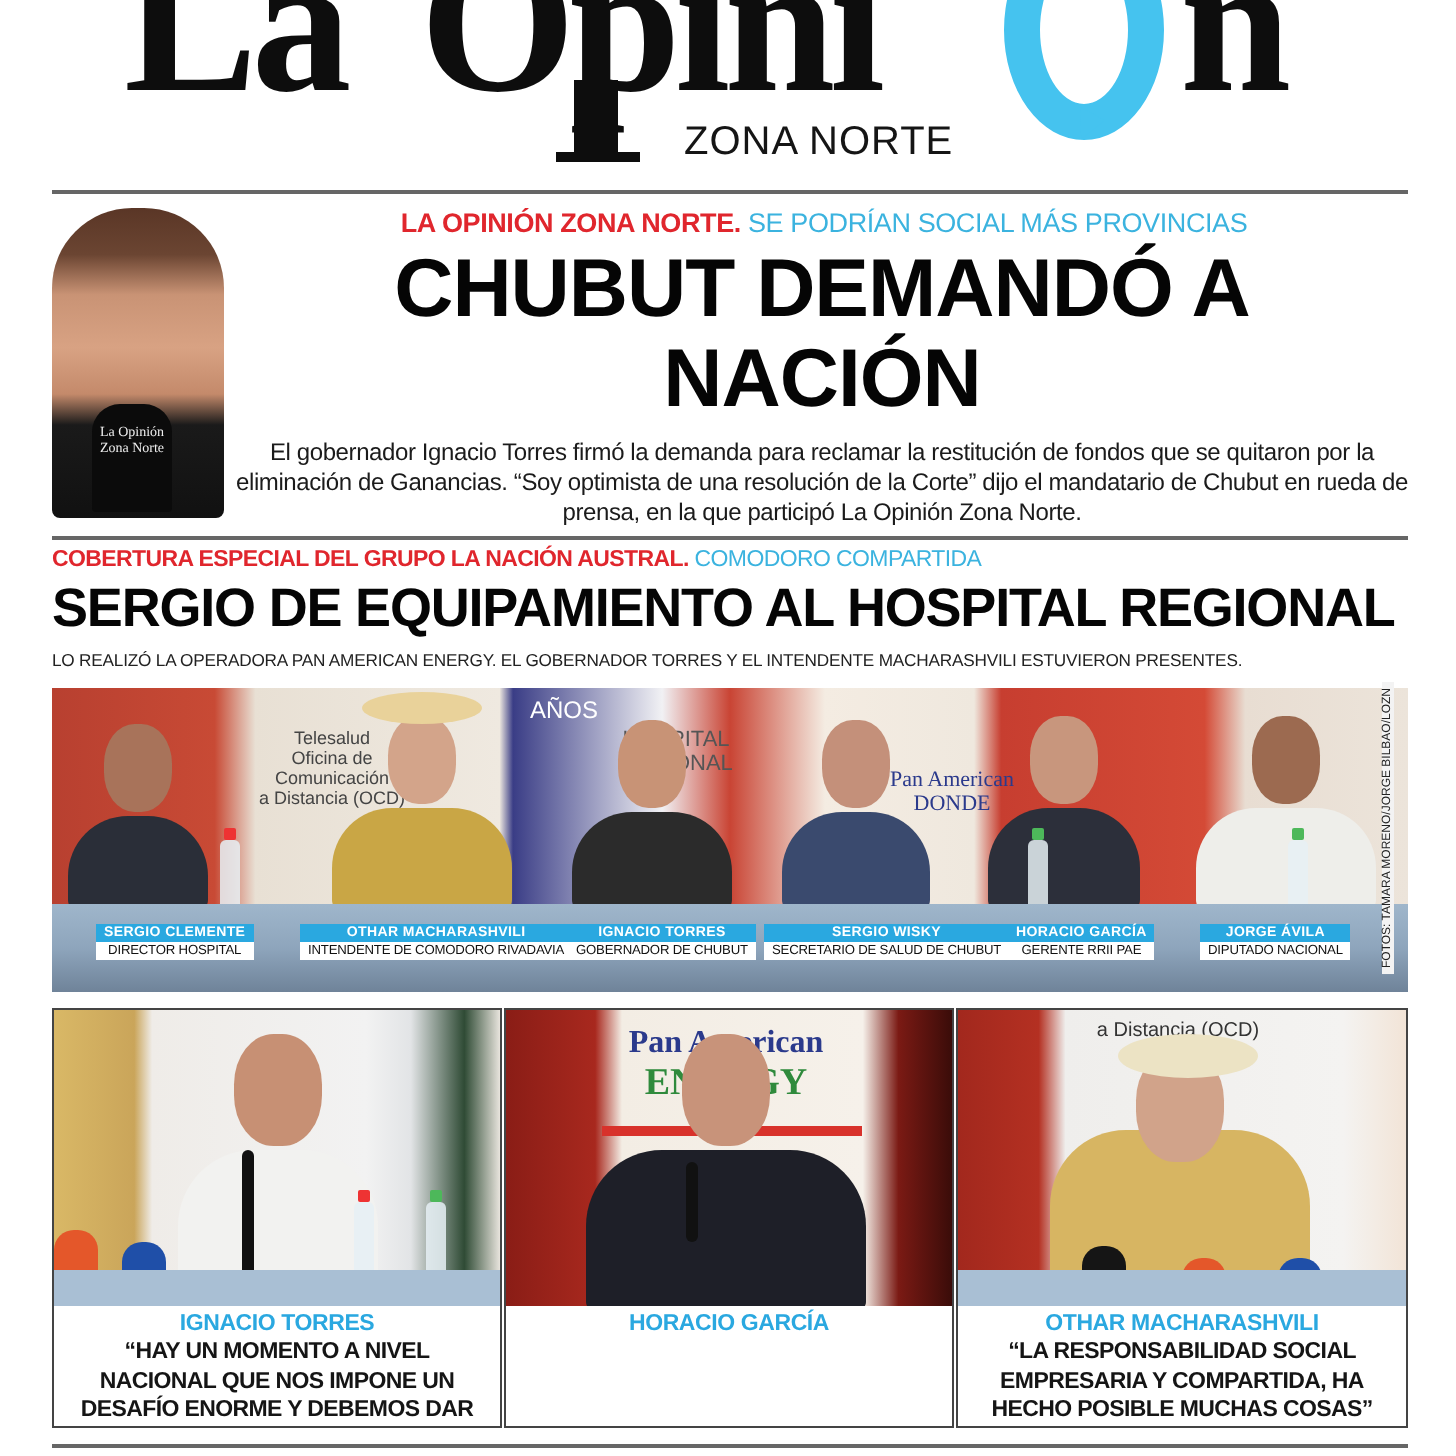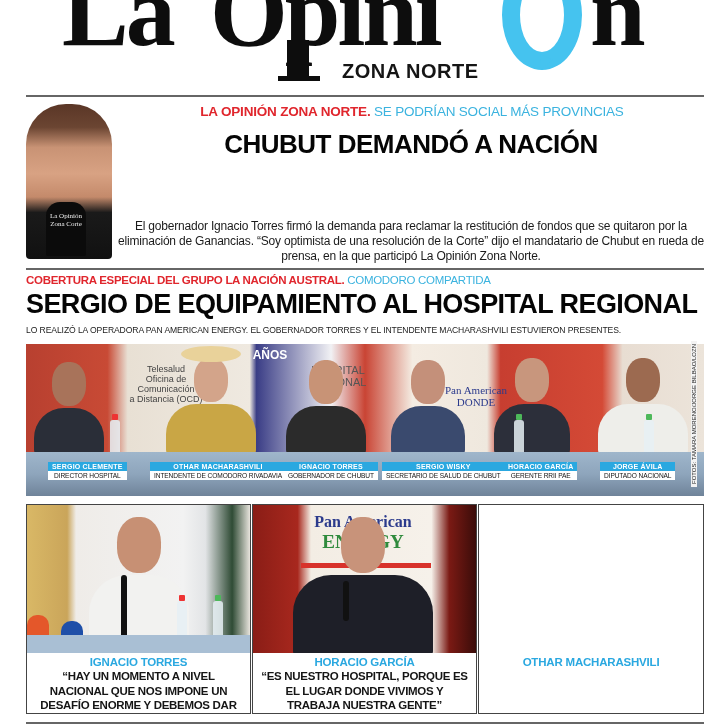--- a/index.html
+++ b/index.html
@@ -36,21 +36,21 @@
   .wa-icon {
     width: 20px; height: 20px; border-radius: 50%; background: #4cc159; position: relative;
     border: 2px solid #2fa640;
   }
   .wa-icon::after {
     content: ""; position: absolute; left: 4px; top: 4px; width: 8px; height: 8px;
     border: 2px solid #fff; border-radius: 50%; border-right-color: transparent;
   }
   .phone-number { font-weight: bold; font-size: 17px; color: #1a1a1a; letter-spacing: 0.2px; }
   .edition {
-    position: absolute; left: 342px; top: 60px; font-weight: bold; font-size: 20px; color: #151515;
+    position: absolute; left: 342px; top: 60px; font-weight: normal; font-size: 20px; color: #151515;
     letter-spacing: 0.5px;
   }
   .rule { position: absolute; left: 26px; width: 678px; height: 2px; background: #666; }
 
   
   .story1-photo {
     position: absolute; left: 26px; top: 104px; width: 86px; height: 155px;
     background: linear-gradient(180deg, #5a3626 0%, #6b4532 15%, #c99375 28%, #d8a283 45%, #c48a6b 60%, #1a1a1a 70%, #111 100%);
     border-radius: 40px 40px 4px 4px;
   }
@@ -60,21 +60,21 @@
     font-size: 7px; text-align: center; padding-top: 10px; line-height: 8px;
   }
   .kicker1 {
     position: absolute; left: 120px; top: 104px; width: 584px; text-align: center;
     font-weight: bold; font-size: 13.5px; letter-spacing: -0.2px;
   }
   .kicker-red { color: #e0262d; }
   .kicker-blue { color: #3bb3df; font-weight: normal; }
   .headline1 {
     position: absolute; left: 116px; top: 122px; width: 590px; text-align: center;
-    font-weight: bold; font-size: 26px; line-height: 45px; color: #050505; letter-spacing: -0.5px;
+    font-weight: bold; font-size: 41px; line-height: 45px; color: #050505; letter-spacing: -0.5px;
   }
   .body1 {
     position: absolute; left: 116px; top: 219px; width: 590px; text-align: center;
     font-size: 12px; line-height: 15px; color: #1b1b1b; letter-spacing: -0.2px;
   }
 
   
   .kicker2 {
     position: absolute; left: 26px; top: 274px; font-weight: bold; font-size: 11.5px; letter-spacing: -0.3px;
   }
@@ -170,21 +170,21 @@
   <div class="logo-word logo-n">n</div>
   <div class="logo-p-stem"></div>
   <div class="logo-p-foot"></div>
   <div class="edition">ZONA NORTE</div>
 </header>
 
 <div class="rule" style="top:95px;"></div>
 
 <section>
   <div class="story1-photo">
-    <div class="mic"><span>La Opinión Zona Corte</span></div>
+    <div class="mic"><span>La Opinión Zona Norte</span></div>
   </div>
   <div class="kicker1">
     <span class="kicker-red">LA OPINIÓN ZONA NORTE.</span>
     <span class="kicker-blue">SE PODRÍAN SOCIAL MÁS PROVINCIAS</span>
   </div>
   <h1 class="headline1">
     <span style="display:block">CHUBUT DEMANDÓ A NACIÓN</span>
   </h1>
   <p class="body1">El gobernador Ignacio Torres firmó la demanda para reclamar la restitución de fondos que se quitaron por la eliminación de Ganancias. “Soy optimista de una resolución de la Corte” dijo el mandatario de Chubut en rueda de prensa, en la que participó La Opinión Zona Norte.</p>
 </section>
@@ -197,21 +197,21 @@
     <span class="kicker-blue">COMODORO COMPARTIDA</span>
   </div>
   <h2 class="headline2">SERGIO DE EQUIPAMIENTO AL HOSPITAL REGIONAL</h2>
   <p class="deck2">LO REALIZÓ LA OPERADORA PAN AMERICAN ENERGY. EL GOBERNADOR TORRES Y EL INTENDENTE MACHARASHVILI ESTUVIERON PRESENTES.</p>
 
   <div class="group-photo">
 
     <div class="banner-text" style="left:90px;top:20px;width:100px;white-space:pre-line;">Telesalud
 Oficina de Comunicación
 a Distancia (OCD)</div>
-    <div class="banner-text" style="left:224px;top:6px;width:40px;color:#fff;font-weight:bold;font-size:12px;">AÑOS</div>
+    <div class="banner-text" style="left:236px;top:6px;width:40px;color:#fff;font-weight:normal;font-size:12px;">AÑOS</div>
     <div class="banner-text" style="left:282px;top:20px;width:60px;color:#555;font-size:11px;line-height:12px;">HOSPITAL REGIONAL</div>
     <div class="banner-text" style="left:410px;top:40px;width:80px;color:#2b3a8c;font-family:'Liberation Serif',serif;font-size:11px;line-height:12px;">Pan American DONDE</div>
 
     <div class="person" style="left:8px;width:70px;height:48px;background:#2a2e38;">
         <div class="head" style="background:#a8735a;"></div>
       </div>
     <div class="person" style="left:140px;width:90px;height:52px;background:#c9a645;">
         <div class="head" style="background:#d3a48a;"></div>
         <div class="hat"></div>
       </div>
@@ -288,24 +288,35 @@
       <div class="pae-logo" style="left:50px;top:8px;width:120px;color:#2b3a8c;font-size:16px;">Pan American</div>
       <div class="pae-logo" style="left:50px;top:26px;width:120px;color:#2f8a3c;font-size:19px;">ENERGY</div>
       <div style="position:absolute;left:48px;top:58px;width:130px;height:5px;background:#d8322b;"></div>
       <div class="speaker" style="left:40px;top:70px;width:140px;height:80px;background:#1e1f28;">
         <div class="sp-head" style="top:-58px;background:#c8937a;"></div>
       </div>
       <div class="mic-stick" style="left:90px;top:76px;height:40px;"></div>
     </div>
     <div class="panel-text">
       <div class="panel-name">HORACIO GARCÍA</div>
-      <div class="panel-quote">“ES NUESTRO HOSPITAL, PORQUE ES EL LUGAR DONDE VIVIMOS Y TRABAJA NUESTRA GENTE”</div>
     </div>
   </article>
 
   <article class="panel p3">
+    <div class="panel-photo">
+      <div class="banner-text" style="left:60px;top:6px;width:100px;font-size:10px;color:#333;">a Distancia (OCD)</div>
+      <div class="speaker" style="left:46px;top:60px;width:130px;height:88px;background:#d7b562;">
+        <div class="sp-head" style="top:-40px;background:#d1a38a;"></div>
+      </div>
+      <div style="position:absolute;left:80px;top:12px;width:70px;height:22px;background:#ece3c4;border-radius:50%;"></div>
+      <div class="mic-cube" style="left:62px;top:118px;background:#151515;"></div>
+      <div class="mic-cube" style="left:112px;top:124px;background:#e4572a;"></div>
+      <div class="mic-cube" style="left:160px;top:124px;background:#1f4fa8;"></div>
+      <div class="tabletop"></div>
+    </div>
     <div class="panel-text">
       <div class="panel-name">OTHAR MACHARASHVILI</div>
+      <div class="panel-quote">“LA RESPONSABILIDAD SOCIAL EMPRESARIA Y COMPARTIDA, HA HECHO POSIBLE MUCHAS COSAS”</div>
     </div>
   </article>
 </section>
 
 <div class="rule rule-bottom"></div>
 
 </body></html>

